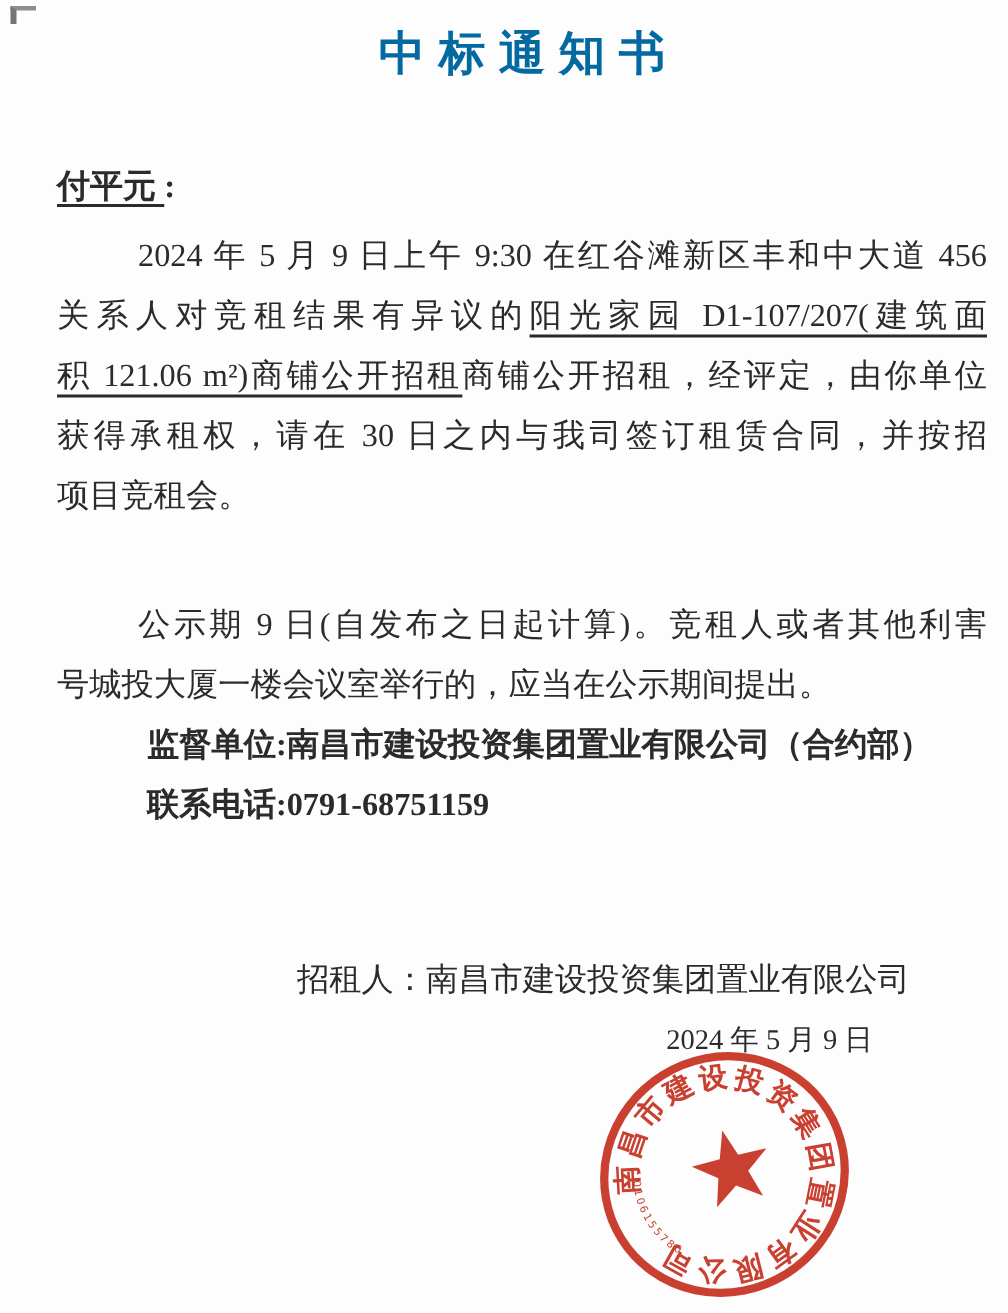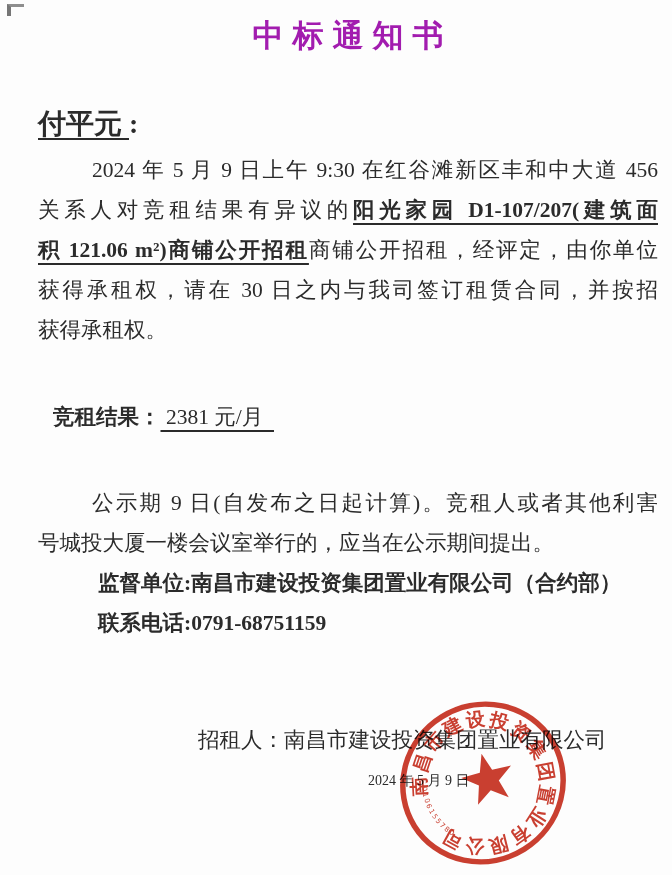--- a/index.html
+++ b/index.html
@@ -10,27 +10,27 @@
     font-family:"Liberation Serif","DejaVu Serif",serif;
     position:relative;
     overflow:hidden;
   }
   .page{padding:16px 14px 0 38px;position:relative;}
   .doc-title{
     text-align:center;
     font-size:31px;
     font-weight:bold;
     letter-spacing:9px;
-    color:#a21caf;
+    color:#0369a1;
     line-height:40px;
     padding-left:9px; 
   }
   .recipient{
     margin-top:54px;
-    font-size:28px;
+    font-size:22px;
     font-weight:bold;
     line-height:28px;
   }
   .u{
     text-decoration:underline;
     text-underline-offset:5px;
     text-decoration-thickness:1.5px;
   }
   .pre{white-space:pre;}
   .bline{
@@ -38,21 +38,21 @@
     line-height:40px;
   }
   .just{
     text-align:justify;
     text-align-last:justify;
   }
   .ind{text-indent:54px;}
   .ind60{text-indent:60px;font-weight:bold;}
   .para1{margin-top:12px;}
   .emph{
-    font-weight:bold;
+    font-weight:normal;
     text-decoration:underline;
     text-underline-offset:6px;
     text-decoration-thickness:1.5px;
   }
   .result-line{
     margin-top:47px;
     font-size:21.5px;
     line-height:40px;
     padding-left:15px;
   }
@@ -65,23 +65,24 @@
   }
   .para2{margin-top:46px;}
   .signature{
     margin-top:77px;
     font-size:21.5px;
     line-height:40px;
     padding-left:160px;
   }
   .date-line{
     margin-top:1px;
-    font-size:14px;
+    font-size:19px;
     line-height:40px;
     padding-left:330px;
+    text-align:center;
   }
   .seal{
     position:absolute;
     left:400px;top:698px;
     width:166px;height:170px;
     mix-blend-mode:multiply;
     opacity:.95;
     pointer-events:none;
   }
   .scan-artifact{
@@ -101,24 +102,23 @@
 
   <div class="doc-title">中标通知书</div>
 
   <div class="recipient"><span class="u pre">付平元 </span><span>:</span></div>
 
   <div class="para1">
     <div class="bline just ind">2024 年 5 月 9 日上午 9:30 在红谷滩新区丰和中大道 456</div>
     <div class="bline just"><span>关系人对竞租结果有异议的</span><span class="emph">阳光家园 D1-107/207(建筑面</span></div>
     <div class="bline just"><span class="emph">积 121.06 m²)商铺公开招租</span><span>商铺公开招租，经评定，由你单位</span></div>
     <div class="bline just">获得承租权，请在 30 日之内与我司签订租赁合同，并按招</div>
-    <div class="bline">获得承租权。</div>
+    <div class="bline">项目竞租会。</div>
   </div>
 
-  <div class="result-line"><span class="result-label">竞租结果：</span><span class="result-value"> 2381 元/月  </span></div>
 
   <div class="para2">
     <div class="bline just ind">公示期 9 日(自发布之日起计算)。竞租人或者其他利害</div>
     <div class="bline">号城投大厦一楼会议室举行的，应当在公示期间提出。</div>
     <div class="bline ind60">监督单位:南昌市建设投资集团置业有限公司（合约部）</div>
     <div class="bline ind60">联系电话:0791-68751159</div>
   </div>
 
   <div class="signature">招租人：南昌市建设投资集团置业有限公司</div>
   <div class="date-line">2024 年 5 月 9 日</div>

